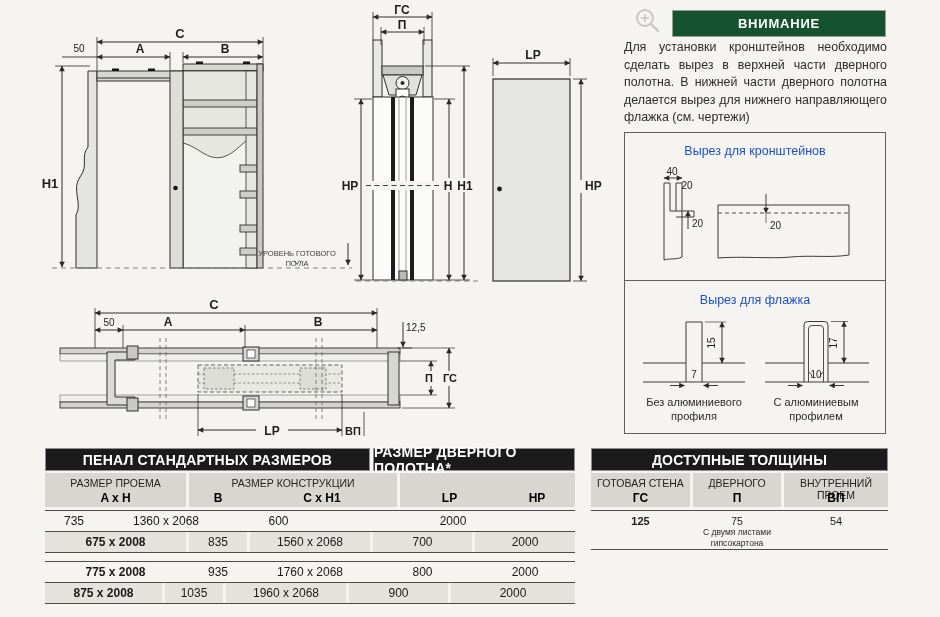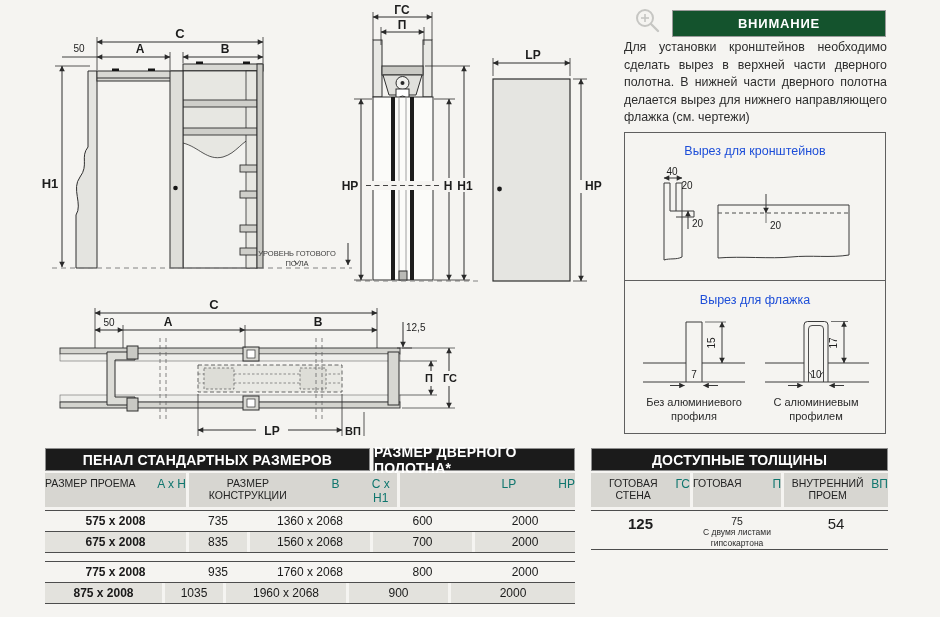--- a/index.html
+++ b/index.html
@@ -24,33 +24,33 @@
 .cut-sec1 .cut-title{padding-top:11px}
 .cut-sec2 .cut-title{padding-top:12px}
 
 .tbl{position:absolute;top:448px}
 .main-tbl{left:45px;width:530px}
 .thk-tbl{left:591px;width:297px}
 .hdr-row{display:flex;gap:3px;height:23px;margin-bottom:2px}
 .hdr-cell{background:#1b1b1b;border:1px solid #8f8f8f;color:#fff;font-size:14px;font-weight:700;letter-spacing:.2px;
   display:flex;align-items:center;justify-content:center}
 .sub-row{display:flex;gap:3px;height:34px;margin-bottom:3px}
-.sub-block{background:#d7d6d1;display:flex;flex-direction:row;justify-content:space-between;padding:4px 0 2px}
+.sub-block{background:#d7d6d1;display:flex;flex-direction:column;justify-content:space-between;padding:4px 0 2px}
 .sub-lbl{font-size:10.5px;color:#232323;text-align:center;min-height:12px}
 .sub-codes{display:flex}
-.code{font-size:12px;font-weight:400;text-align:center;color:#0f766e}
+.code{font-size:12px;font-weight:700;text-align:center;color:#000000}
 .drow{display:flex;gap:3px;height:21px;border-top:1.6px solid #4d4d4d}
 .dcell{display:flex;align-items:center;justify-content:center;font-size:12px;color:#1a1a1a}
 .drow.alt .dcell{background:#e3e2dd}
 .bold{font-weight:700}
 .gap8{height:8px}
 .endline{border-top:1.6px solid #4d4d4d;height:0}
 .thk-row{display:flex;gap:3px;height:40px;border-top:1.6px solid #4d4d4d;border-bottom:1.6px solid #4d4d4d}
 .thk-cell{display:flex;flex-direction:column;align-items:center;padding-top:4px}
-.thk-val{font-size:15px;font-weight:700}
+.thk-val{font-size:11px;font-weight:700}
 .thk-val-n{font-size:10.5px}
 .thk-note{font-size:8.5px;color:#2b2b2b;line-height:1.25;text-align:center}
 </style>
 </head>
 <body>
 
 <svg class="abs" style="left:0;top:0" width="620" height="445" viewBox="0 0 620 445">
   <defs>
     <marker id="ma" viewBox="0 0 10 10" refX="9.5" refY="5" markerWidth="7" markerHeight="5.6" orient="auto-start-reverse">
       <path d="M0,0L10,5L0,10z" fill="#2a2a2a"></path>
@@ -307,21 +307,20 @@
     </div>
     <div class="sub-block" style="flex:1">
       <div class="sub-lbl"></div>
       <div class="sub-codes">
         <div class="code" style="width:99px">LP</div>
         <div class="code" style="flex:1">HP</div>
       </div>
     </div>
   </div>
   <div class="drow">
-    <div class="dcell bold" style="width:141px">575 x 2008</div>
     <div class="dcell" style="width:58px">735</div>
     <div class="dcell" style="width:120px">1360 x 2068</div>
     <div class="dcell" style="width:99px">600</div>
     <div class="dcell" style="flex:1">2000</div>
   </div>
   <div class="drow alt">
     <div class="dcell bold" style="width:141px">675 x 2008</div>
     <div class="dcell" style="width:58px">835</div>
     <div class="dcell" style="width:120px">1560 x 2068</div>
     <div class="dcell" style="width:99px">700</div>
@@ -349,21 +348,21 @@
 <div class="tbl thk-tbl">
   <div class="hdr-row">
     <div class="hdr-cell" style="flex:1">ДОСТУПНЫЕ ТОЛЩИНЫ</div>
   </div>
   <div class="sub-row">
     <div class="sub-block" style="width:99px">
       <div class="sub-lbl">ГОТОВАЯ СТЕНА</div>
       <div class="code">ГС</div>
     </div>
     <div class="sub-block" style="width:88px">
-      <div class="sub-lbl">ГОТОВАЯ</div>
+      <div class="sub-lbl">ДВЕРНОГО</div>
       <div class="code">П</div>
     </div>
     <div class="sub-block" style="flex:1">
       <div class="sub-lbl">ВНУТРЕННИЙ ПРОЕМ</div>
       <div class="code">ВП</div>
     </div>
   </div>
   <div class="thk-row">
     <div class="thk-cell" style="width:99px">
       <div class="thk-val">125</div>

